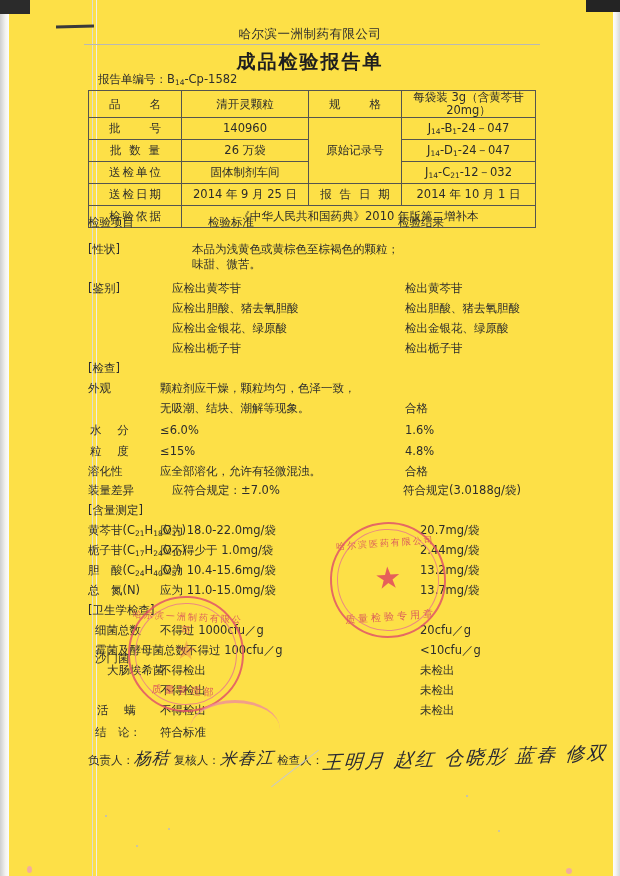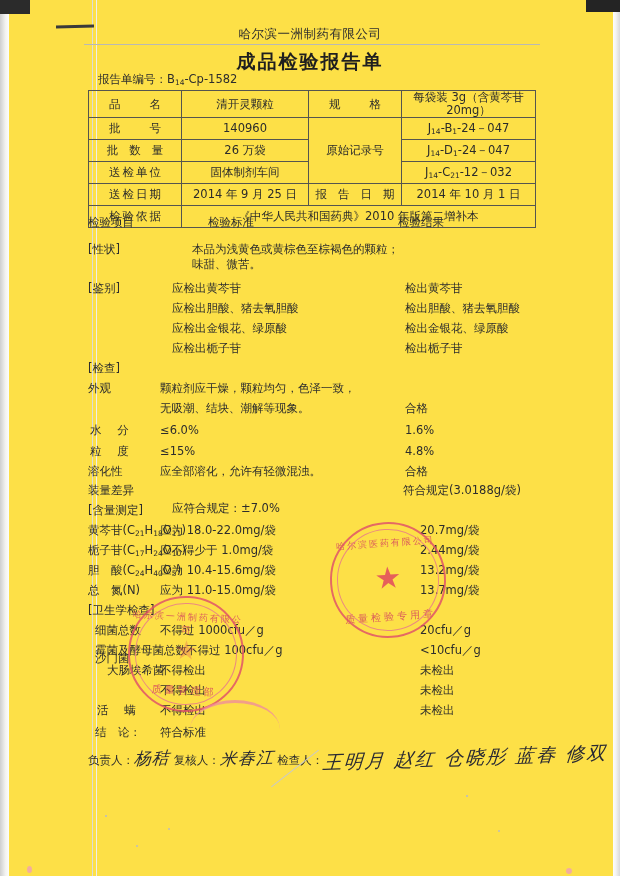--- a/index.html
+++ b/index.html
@@ -96,21 +96,20 @@
     border: 1px solid #55554f;
     height: 21px;
     padding: 0 4px;
     text-align: center;
     vertical-align: middle;
     line-height: 1.15;
   }
   .lbl-sp {
     letter-spacing: 0.18em;
     text-indent: 0.18em;
-    font-family: Liberation Mono, monospace;
   }
   .sub { font-size: 7.5px; vertical-align: -2px; }
   .cell-left { text-align: left; padding-left: 10px; }
   
   .col-heads {
     position: absolute;
     left: 88px; top: 215px;
     width: 500px;
     font-size: 11.5px;
   }
@@ -308,21 +307,21 @@
 
     <div class="row c-item lbl-sp" style="top:444px">粒　度</div>
     <div class="row c-std" style="top:444px">≤15%</div>
     <div class="row c-res" style="top:444px">4.8%</div>
 
     <div class="row c-item" style="top:464px">溶化性</div>
     <div class="row c-std" style="top:464px">应全部溶化，允许有轻微混浊。</div>
     <div class="row c-res" style="top:464px">合格</div>
 
     <div class="row c-item" style="top:483px">装量差异</div>
-    <div class="row c-std-i" style="top:501px">应符合规定：±7.0%</div>
+    <div class="row c-std-i" style="top:483px">应符合规定：±7.0%</div>
     <div class="row" style="top:483px; left:403px">符合规定(3.0188g/袋)</div>
 
     <div class="row c-item bracket" style="top:503px">[含量测定]</div>
 
     <div class="row c-item" style="top:523px">
       <span>黄芩苷</span>(C<span class="sub">21</span>H<span class="sub">18</span>O<span class="sub">11</span>)
     </div>
     <div class="row c-std" style="top:523px">应为 18.0-22.0mg/袋</div>
     <div class="row" style="top:523px; left:420px">20.7mg/袋</div>
 

